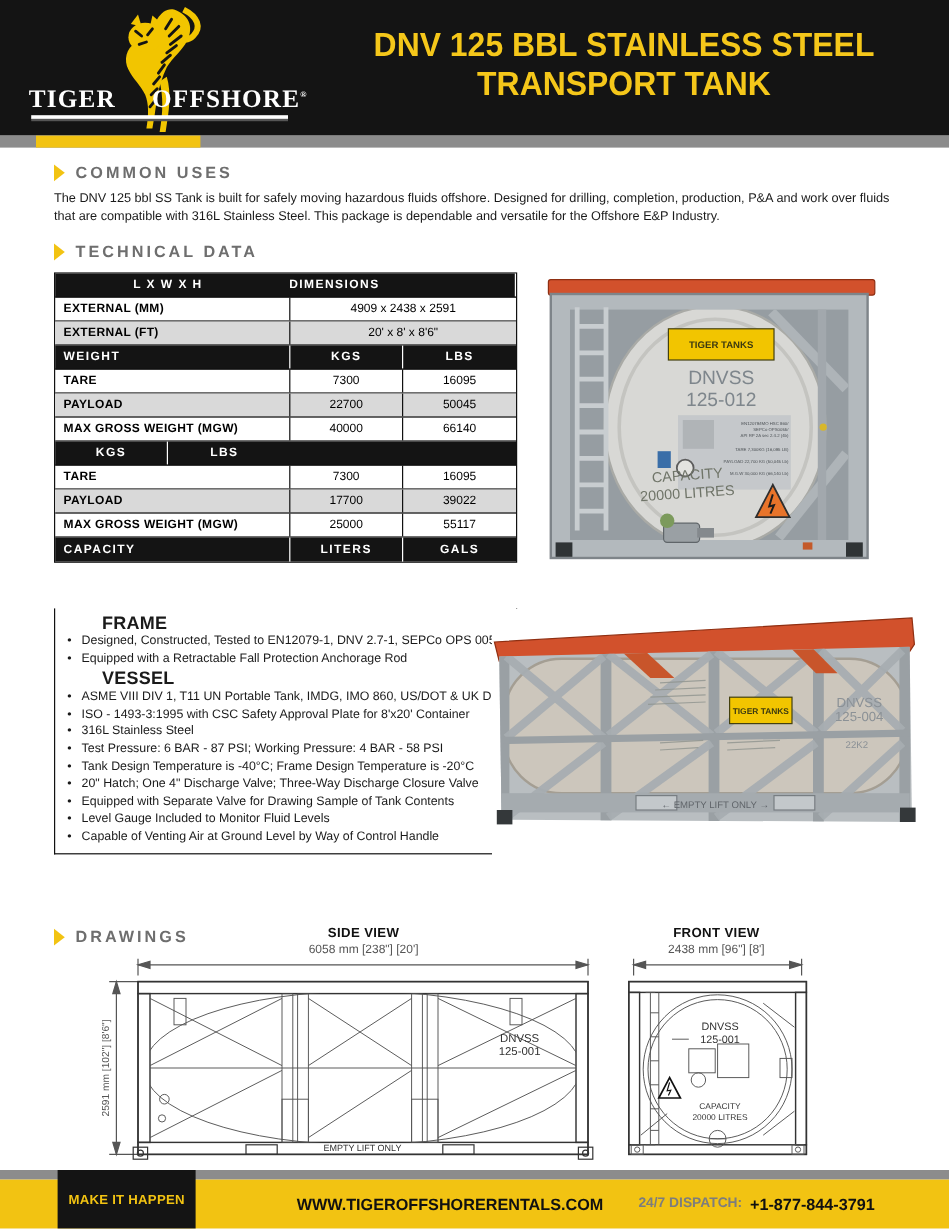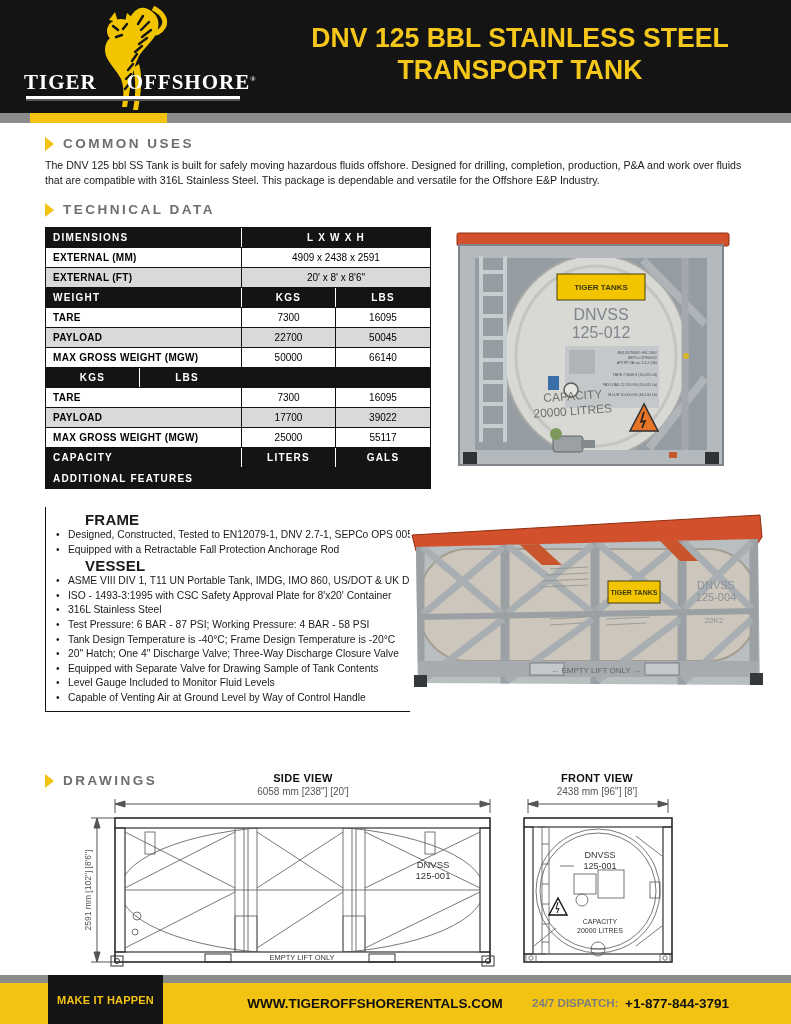--- a/index.html
+++ b/index.html
@@ -125,22 +125,22 @@
   </div>
   <p class="para">The DNV 125 bbl SS Tank is built for safely moving hazardous fluids offshore. Designed for drilling, completion, production, P&amp;A and work over fluids that are compatible with 316L Stainless Steel. This package is dependable and versatile for the Offshore E&amp;P Industry.</p>
 
   <div class="sec-head" style="left:45px; top:202px;">
     <span class="sec-arrow"></span>
     <span class="sec-title">TECHNICAL DATA</span>
   </div>
 
   <div class="spec-table">
     <div class="trow row-dark">
+      <div class="c c-span">L X W X H</div>
       <div class="c c-label">DIMENSIONS</div>
-      <div class="c c-span">L X W X H</div>
     </div>
     <div class="trow">
       <div class="c c-label">EXTERNAL (MM)</div>
       <div class="c c-span">4909 x 2438 x 2591</div>
     </div>
     <div class="trow row-gray">
       <div class="c c-label">EXTERNAL (FT)</div>
       <div class="c c-span">20' x 8' x 8'6"</div>
     </div>
     <div class="trow row-dark">
@@ -153,21 +153,21 @@
       <div class="c c-v1">7300</div>
       <div class="c c-v2">16095</div>
     </div>
     <div class="trow row-gray">
       <div class="c c-label">PAYLOAD</div>
       <div class="c c-v1">22700</div>
       <div class="c c-v2">50045</div>
     </div>
     <div class="trow">
       <div class="c c-label">MAX GROSS WEIGHT (MGW)</div>
-      <div class="c c-v1">50000</div>
+      <div class="c c-v1">40000</div>
       <div class="c c-v2">66140</div>
     </div>
     <div class="trow row-dark">
       <div class="c c-v1">KGS</div>
       <div class="c c-v2">LBS</div>
     </div>
     <div class="trow">
       <div class="c c-label">TARE</div>
       <div class="c c-v1">7300</div>
       <div class="c c-v2">16095</div>
@@ -179,23 +179,20 @@
     </div>
     <div class="trow">
       <div class="c c-label">MAX GROSS WEIGHT (MGW)</div>
       <div class="c c-v1">25000</div>
       <div class="c c-v2">55117</div>
     </div>
     <div class="trow row-dark">
       <div class="c c-label">CAPACITY</div>
       <div class="c c-v1">LITERS</div>
       <div class="c c-v2">GALS</div>
-    </div>
-    <div class="trow row-full">
-      <div class="c-only">ADDITIONAL FEATURES</div>
     </div>
   </div>
 
   <div class="features">
     <div class="feat-group-title">FRAME</div>
     <ul class="feat-list">
       <li>Designed, Constructed, Tested to EN12079-1, DNV 2.7-1, SEPCo OPS 0055</li>
       <li>Equipped with a Retractable Fall Protection Anchorage Rod</li>
     </ul>
     <div class="feat-group-title">VESSEL</div>

